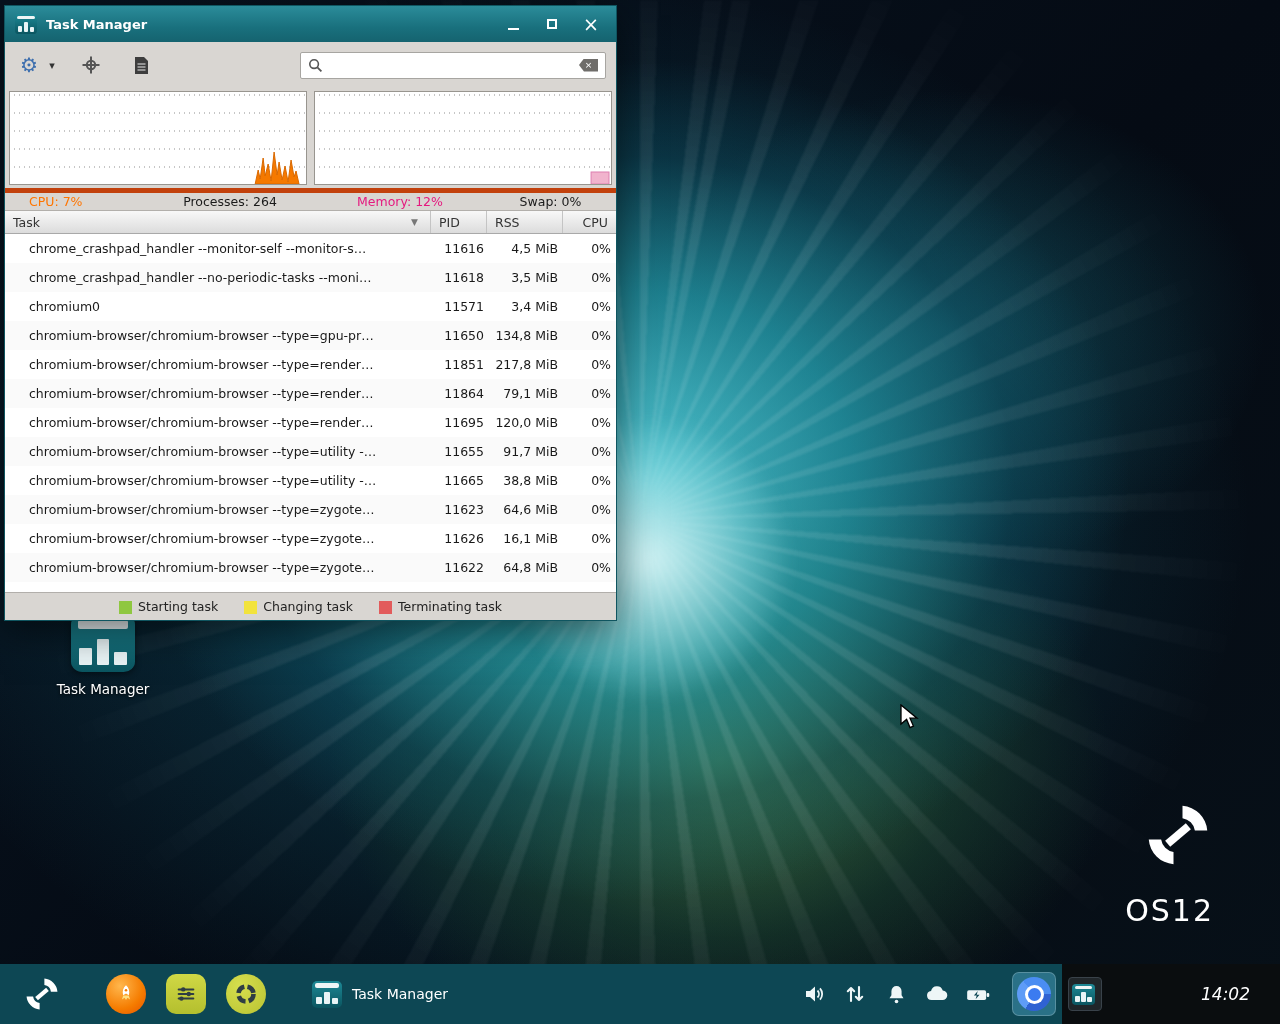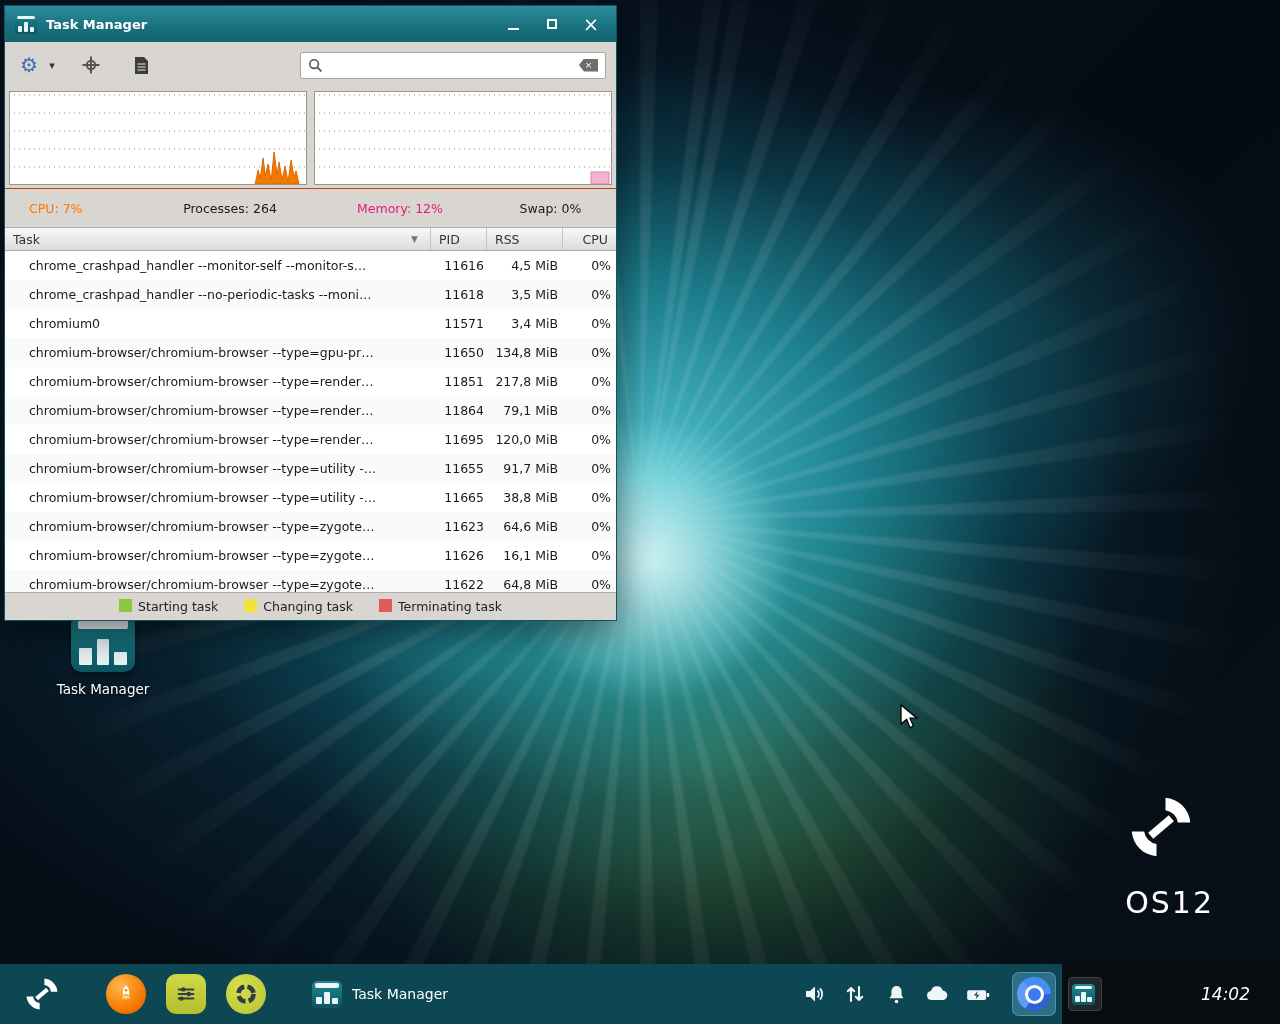--- a/index.html
+++ b/index.html
@@ -20,21 +20,21 @@
       rgba(255,255,255,.10) 0deg 2deg, rgba(255,255,255,0) 2deg 7deg);
     -webkit-mask-image: radial-gradient(circle at 640px 520px, rgba(0,0,0,.9) 0 300px, rgba(0,0,0,.4) 470px, transparent 620px);
             mask-image: radial-gradient(circle at 640px 520px, rgba(0,0,0,.9) 0 300px, rgba(0,0,0,.4) 470px, transparent 620px);
     filter: blur(1px);
   }
   .swirl-core { position:absolute; left:510px; top:420px; width:280px; height:280px; border-radius:50%;
     background: radial-gradient(circle, rgba(235,255,255,.85), rgba(165,235,240,.35) 50%, transparent 72%);
     filter: blur(8px); pointer-events:none; }
 
   
-  .os-logo { position:absolute; right:66px; bottom:104px; display:flex; flex-direction:column; align-items:flex-start; gap:22px; }
+  .os-logo { position:absolute; right:66px; bottom:96px; display:flex; flex-direction:column; align-items:flex-end; gap:22px; }
   .os-logo-text { color:#fff; font-size:30px; letter-spacing:2px; }
 
   
   .tm-icon { position:relative; background:linear-gradient(180deg,#1d8996,#0b5560); border-radius:18%; flex:none; }
   .tm-icon .strip { position:absolute; left:11%; right:11%; top:10%; height:16%; background:#eef5f6; border-radius:2px; }
   .tm-icon .bars  { position:absolute; left:13%; right:13%; top:36%; bottom:12%; display:flex; align-items:flex-end; gap:10%; }
   .tm-icon .bars i { flex:1; background:#e9f4f6; border-radius:1px; display:block; }
   .tm-icon .bars i:nth-child(1){height:55%;} .tm-icon .bars i:nth-child(2){height:88%;} .tm-icon .bars i:nth-child(3){height:42%;}
   .tm-icon.lg { width:64px; height:58px; box-shadow:0 2px 6px rgba(0,0,0,.45); }
   .tm-icon.sm { width:22px; height:20px; }
@@ -75,22 +75,22 @@
     text-align:center; clip-path:polygon(26% 0, 100% 0, 100% 100%, 26% 100%, 0 50%); cursor:default; }
 
   
   .graphs { height:100px; flex:none; display:flex; gap:7px; padding:3px 4px; }
   .graph { flex:1; position:relative; background-color:#fff; border:1px solid #98958f;
     background-image: radial-gradient(circle, #c7c7c7 0.9px, transparent 1.1px);
     background-size: 5px 18px; background-position: 2px 12px; }
   .graph svg { position:absolute; inset:0; width:100%; height:100%; }
 
   
-  .statusbar { height:40px; flex:none; display:grid; grid-template-columns:140px 170px 170px 1fr;
-    align-items:center; background:#d9d6d2; border-top:1px solid #c2410c; border-bottom:1px solid #b2afab; }
+  .statusbar { height:23px; flex:none; display:grid; grid-template-columns:140px 170px 170px 1fr;
+    align-items:center; background:#d9d6d2; border-top:5px solid #c2410c; border-bottom:1px solid #b2afab; }
   .stat { display:flex; justify-content:center; gap:4px; white-space:nowrap; }
   .stat-cpu { justify-content:flex-start; padding-left:24px; color:#ff7500; }
   .stat-mem { color:#e5187e; }
 
   
   .table-header { height:23px; flex:none; display:flex; background:linear-gradient(#f8f8f8,#dcdcdc);
     border-bottom:1px solid #a9a9a9; color:#333;justify-content:flex-end; }
   .th { display:flex; align-items:center; padding:0 8px; border-right:1px solid #c4c4c4; }
   .th-task { width:426px; }
   .th-task .sort { margin-left:auto; font-size:9px; color:#777; padding-right:4px; }
@@ -103,21 +103,21 @@
   .row:nth-child(even) { background:#fafafa; }
   .cell { white-space:nowrap; overflow:hidden; }
   .cell-task { width:426px; padding-left:24px; }
   .cell-pid { width:56px; text-align:right; padding-right:3px; }
   .cell-rss { width:76px; text-align:right; padding-right:5px; }
   .cell-cpu { width:53px; text-align:right; padding-right:5px; }
 
   
   .legend { height:28px; flex:none; display:flex; align-items:center; justify-content:center; gap:26px;
     background:#d9d6d2; border-top:1px solid #b2afab; color:#222; }
-  .legend-item { display:flex; align-items:flex-start; gap:6px; }
+  .legend-item { display:flex; align-items:flex-end; gap:6px; }
   .swatch { width:13px; height:13px; display:inline-block; }
 
   
   .cursor { position:absolute; left:900px; top:704px; z-index:6; pointer-events:none; }
 
   
   .taskbar { position:absolute; left:0; bottom:0; width:1280px; height:60px; background:#0d4754;
     display:flex; align-items:center; z-index:5; }
   .tb-logo { margin-left:20px; width:44px; display:flex; justify-content:center; }
   .tb-app { width:40px; height:40px; border-radius:50%; display:flex; align-items:center; justify-content:center; flex:none; }

